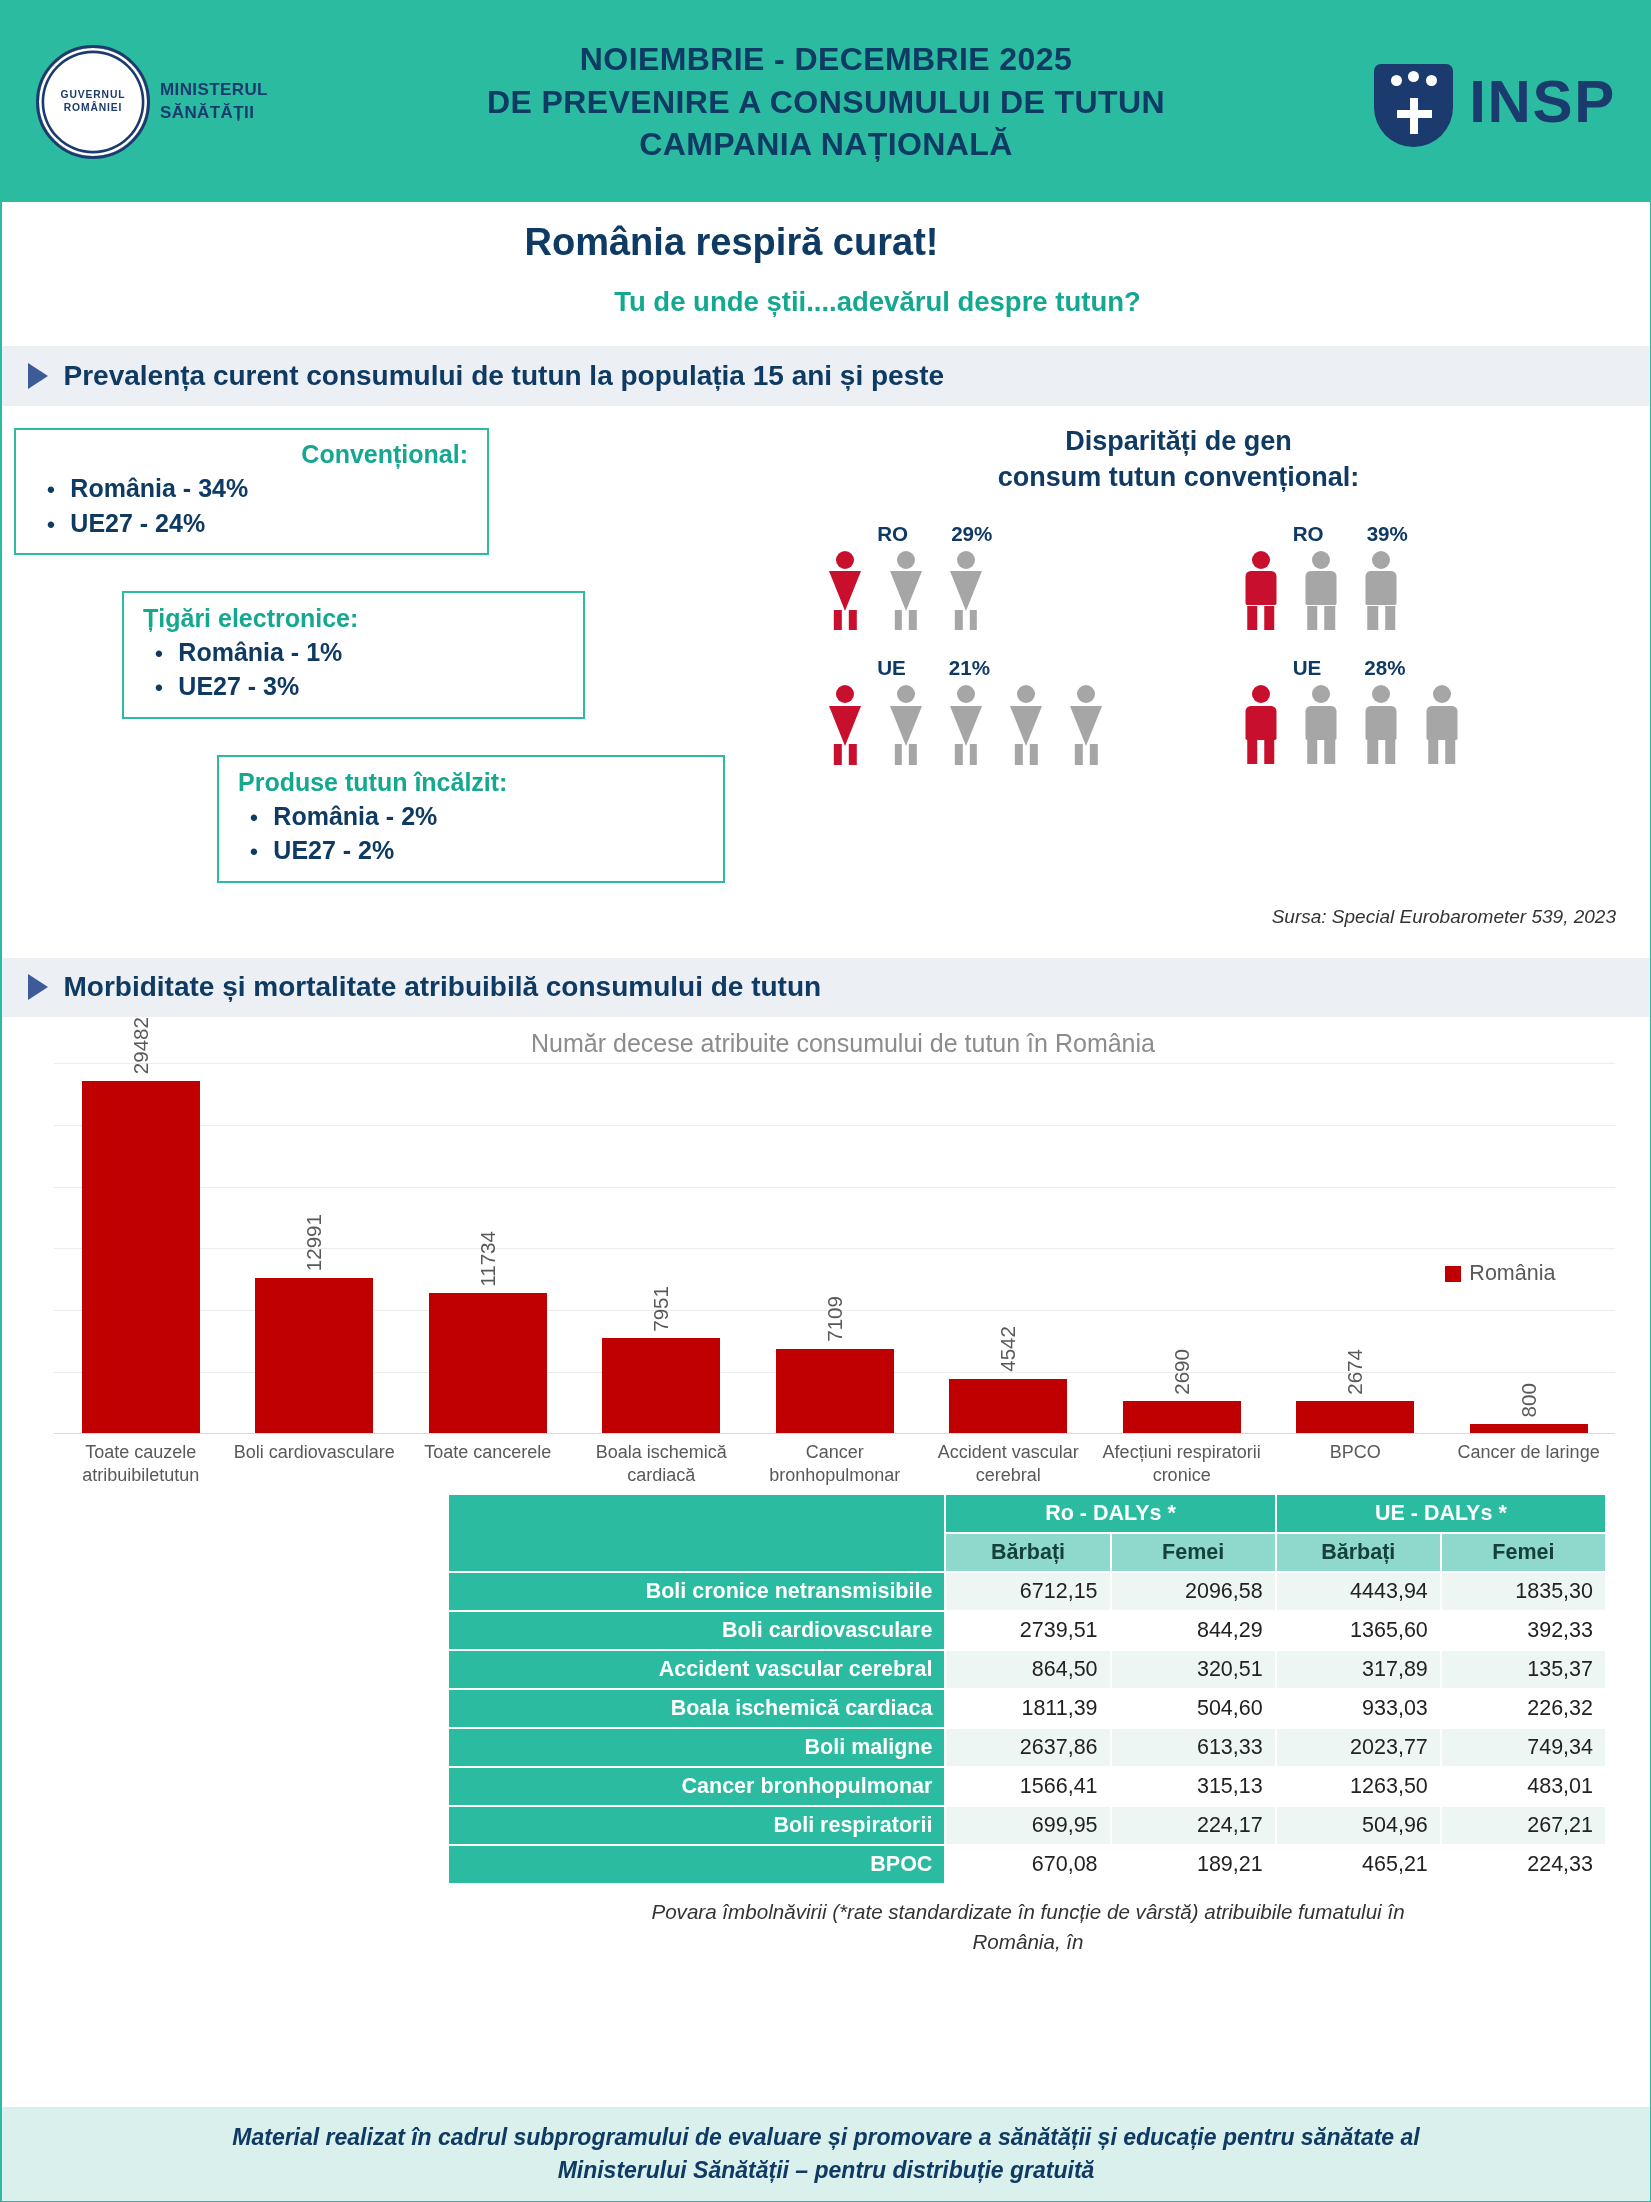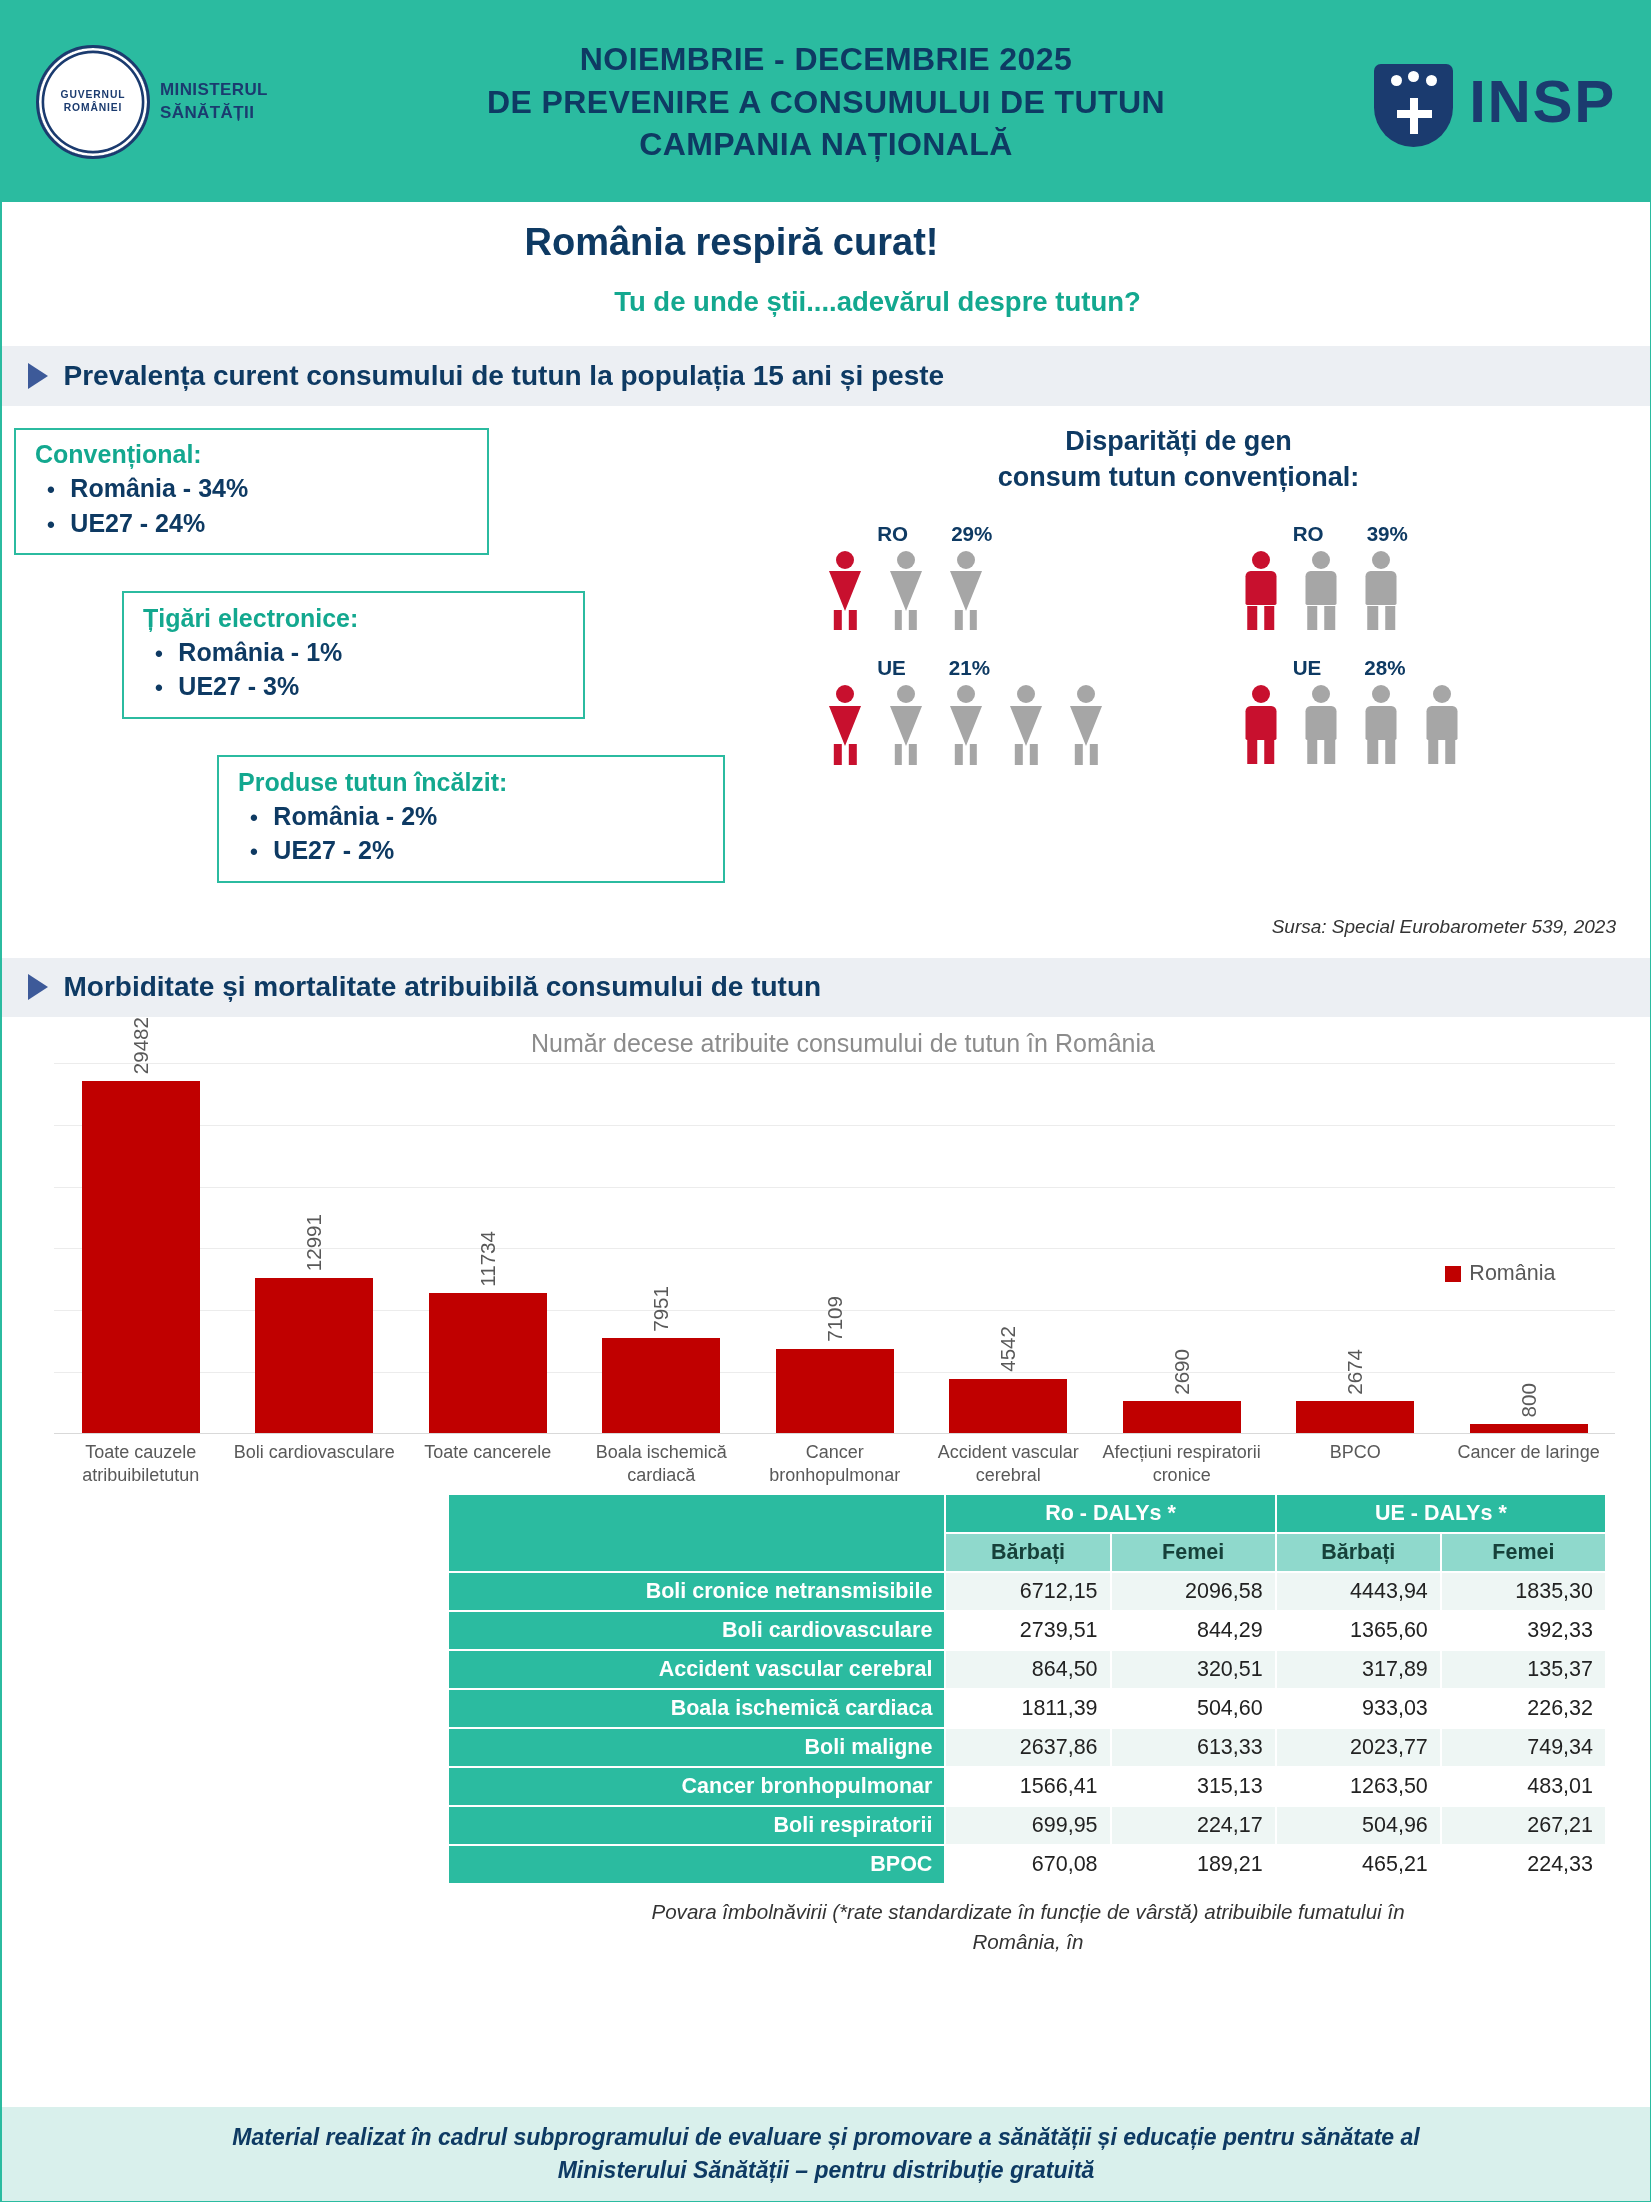--- a/index.html
+++ b/index.html
@@ -205,21 +205,21 @@
     display: flex;
     align-items: baseline;
     gap: 15.5px;
     margin: 5.2px 0 0 12px;
   }
   .fact-box li .dot {
     font-size: 22.4px;
     line-height: 1;
     color: #0e3a63;
   }
-  #box1 { left: 12px; top: 8.6px; width: 475px; }
+  #box1 { left: 12px; top: 8.6px; width: 475px; text-align: right; }
   #box2 { left: 120px; top: 172px; width: 463px; }
   #box3 { left: 215px; top: 336px; width: 508px; }
 
   .sec1-right {
     flex: 1;
     position: relative;
     padding-top: 3.4px;
   }
   .disp-title {
     text-align: center;
@@ -275,21 +275,21 @@
     top: 55px; left: 50%; transform: translateX(-50%);
     width: 27.5px; height: 24px;
     display: flex; justify-content: space-between;
   }
   .male .legs span { width: 10.3px; height: 24px; background: currentColor; }
   .c-red { color: #c8102e; }
   .c-grey { color: #a6a6a6; }
   .source-note {
     position: absolute;
     right: 34px;
-    bottom: 1px;
+    bottom: 11px;
     font-size: 19px;
     font-style: italic;
     color: #333333;
   }
 
   
   .chart-wrap {
     position: relative;
     padding: 12px 26px 0 26px;
   }

